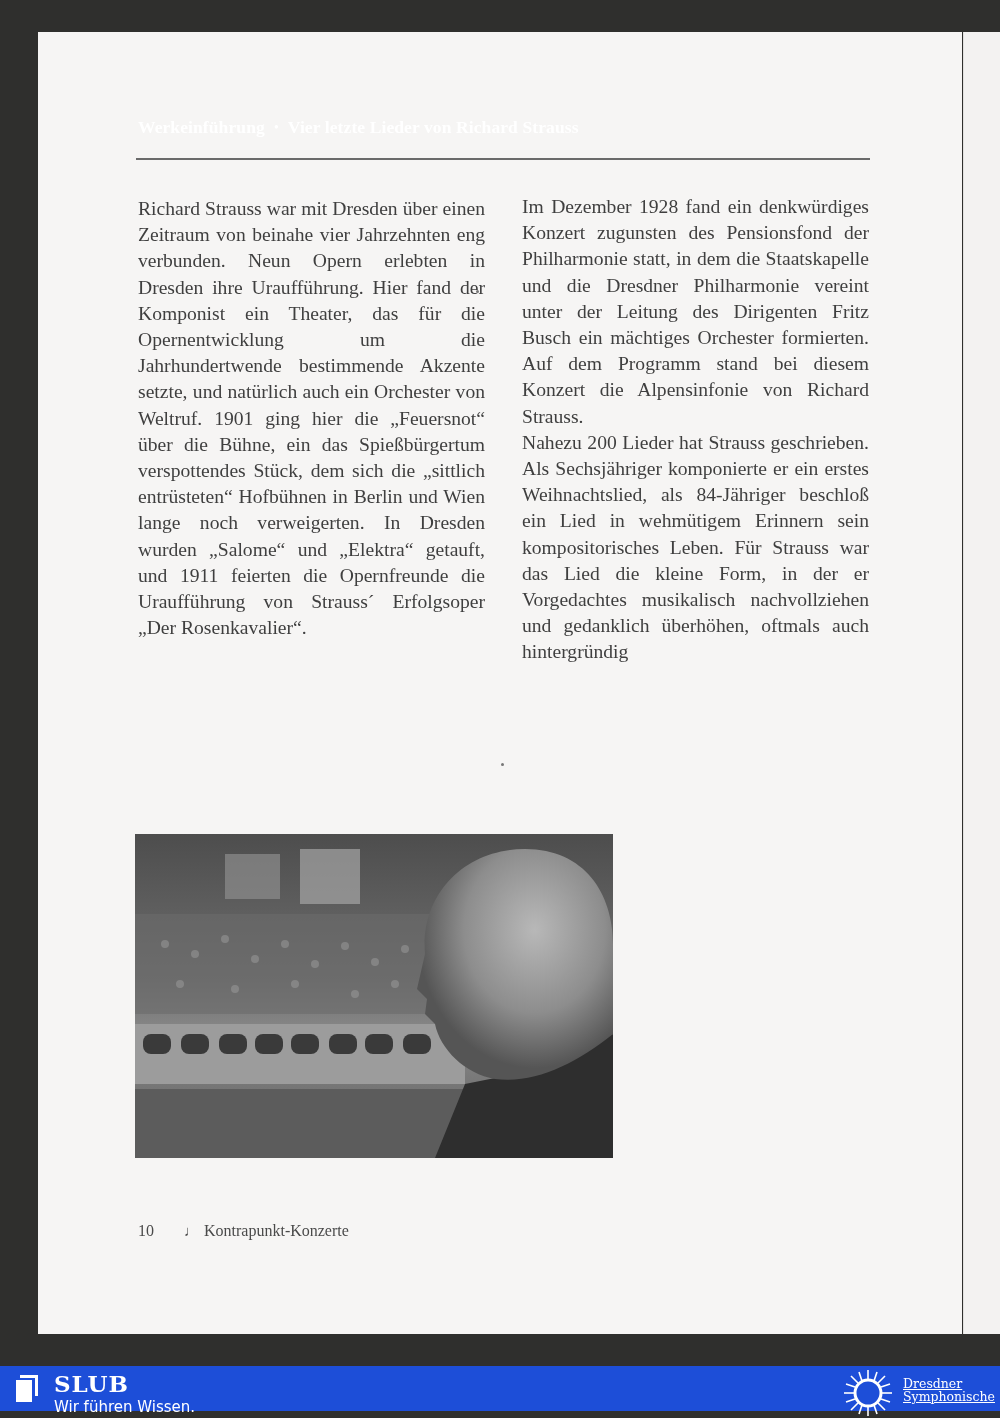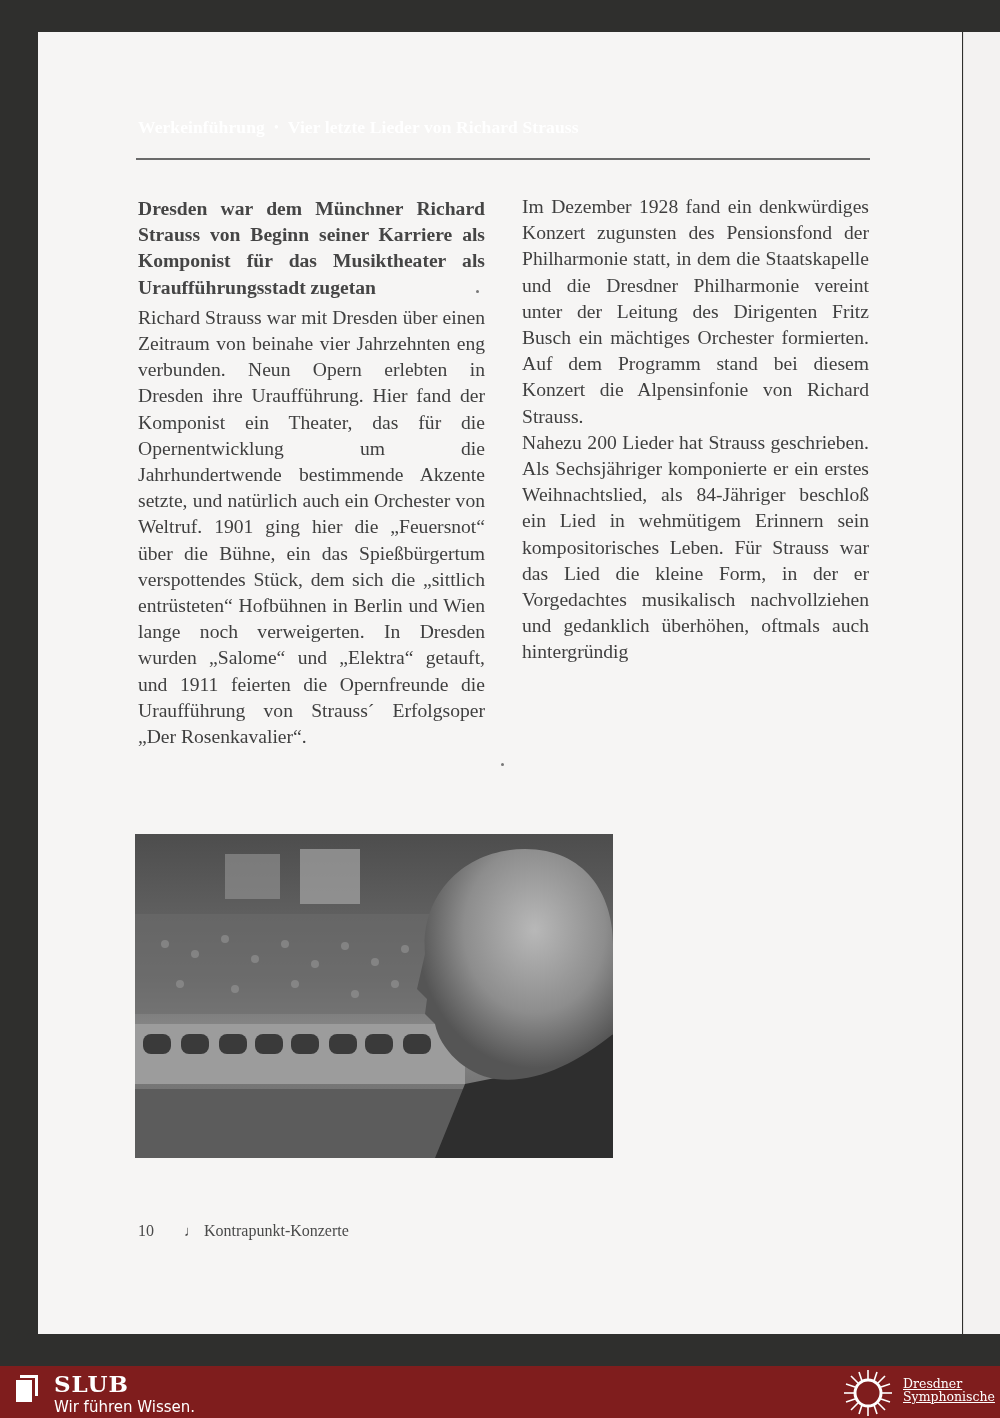--- a/index.html
+++ b/index.html
@@ -61,22 +61,22 @@
     overflow: hidden; background: #5b5b5b;
   }
   .photo svg { display: block; }
   .folio {
     position: absolute; left: 138px; top: 1222px;
     font-size: 16px; color: #4a4a4a; white-space: nowrap;
   }
   .folio .num { margin-right: 26px; }
   .folio .note { font-size: 15px; margin-right: 1px; }
   .footer-bar {
-    position: absolute; left: 0; top: 1366px; width: 1000px; height: 52px;
-    background: #7f1d1d; color: #ffffff;
+    position: absolute; left: 0; top: 1366px; width: 1000px; height: 45px;
+    background: #1d4ed8; color: #ffffff;
   }
   .slub-logo { position: absolute; left: 12px; top: 6px; }
   .slub-name {
     position: absolute; left: 54px; top: 4px;
     font-family: "DejaVu Serif", serif; font-weight: bold; font-size: 23px; letter-spacing: 1px;
   }
   .slub-tag {
     position: absolute; left: 54px; top: 32px;
     font-family: "DejaVu Sans", sans-serif; font-size: 15px;
   }
@@ -96,21 +96,20 @@
 <div class="next-page"></div>
 
 <div class="running-head">
   <span>Werkeinführung</span>
   <span class="sep">•</span>
   <span>Vier letzte Lieder von Richard Strauss</span>
 </div>
 <div class="head-rule"></div>
 
 <div class="col-left">
-  <p class="lead">Dresden war dem Münchner Richard Strauss von Beginn seiner Karriere als Komponist für das Musiktheater als Uraufführungsstadt zugetan</p>
   <div class="body-text">
     <p>Richard Strauss war mit Dresden über einen Zeitraum von beinahe vier Jahrzehnten eng verbunden. Neun Opern erlebten in Dresden ihre Uraufführung. Hier fand der Komponist ein Theater, das für die Opernentwicklung um die Jahrhundertwende bestimmende Akzente setzte, und natürlich auch ein Orchester von Weltruf. 1901 ging hier die „Feuersnot“ über die Bühne, ein das Spießbürgertum verspottendes Stück, dem sich die „sittlich entrüsteten“ Hofbühnen in Berlin und Wien lange noch verweigerten. In Dresden wurden „Salome“ und „Elektra“ getauft, und 1911 feierten die Opernfreunde die Uraufführung von Strauss´ Erfolgsoper „Der Rosenkavalier“.</p>
   </div>
 </div>
 
 <div class="col-right body-text">
   <p>Im Dezember 1928 fand ein denkwürdiges Konzert zugunsten des Pensionsfond der Philharmonie statt, in dem die Staatskapelle und die Dresdner Philharmonie vereint unter der Leitung des Dirigenten Fritz Busch ein mächtiges Orchester formierten. Auf dem Programm stand bei diesem Konzert die Alpensinfonie von Richard Strauss.</p>
   <p>Nahezu 200 Lieder hat Strauss geschrieben. Als Sechsjähriger komponierte er ein erstes Weihnachtslied, als 84-Jähriger beschloß ein Lied in wehmütigem Erinnern sein kompositorisches Leben. Für Strauss war das Lied die kleine Form, in der er Vorgedachtes musikalisch nachvollziehen und gedanklich überhöhen, oftmals auch hintergründig</p>
 </div>
 

